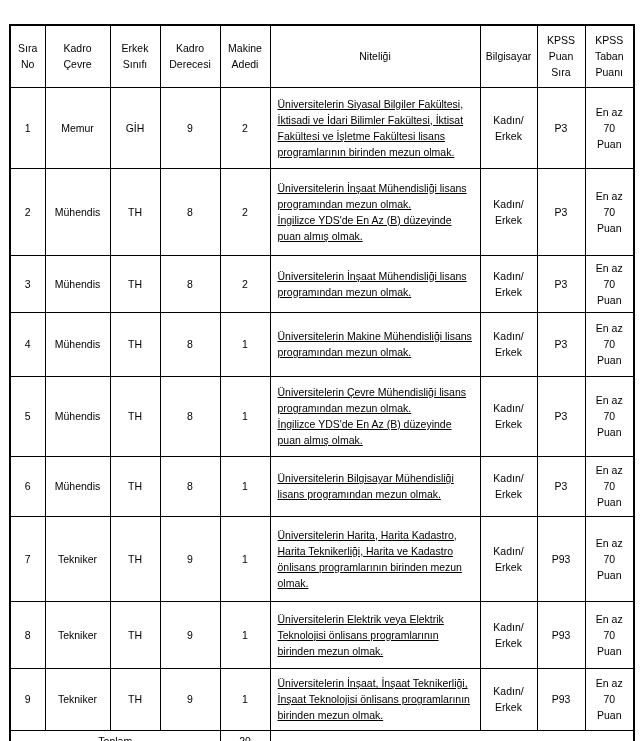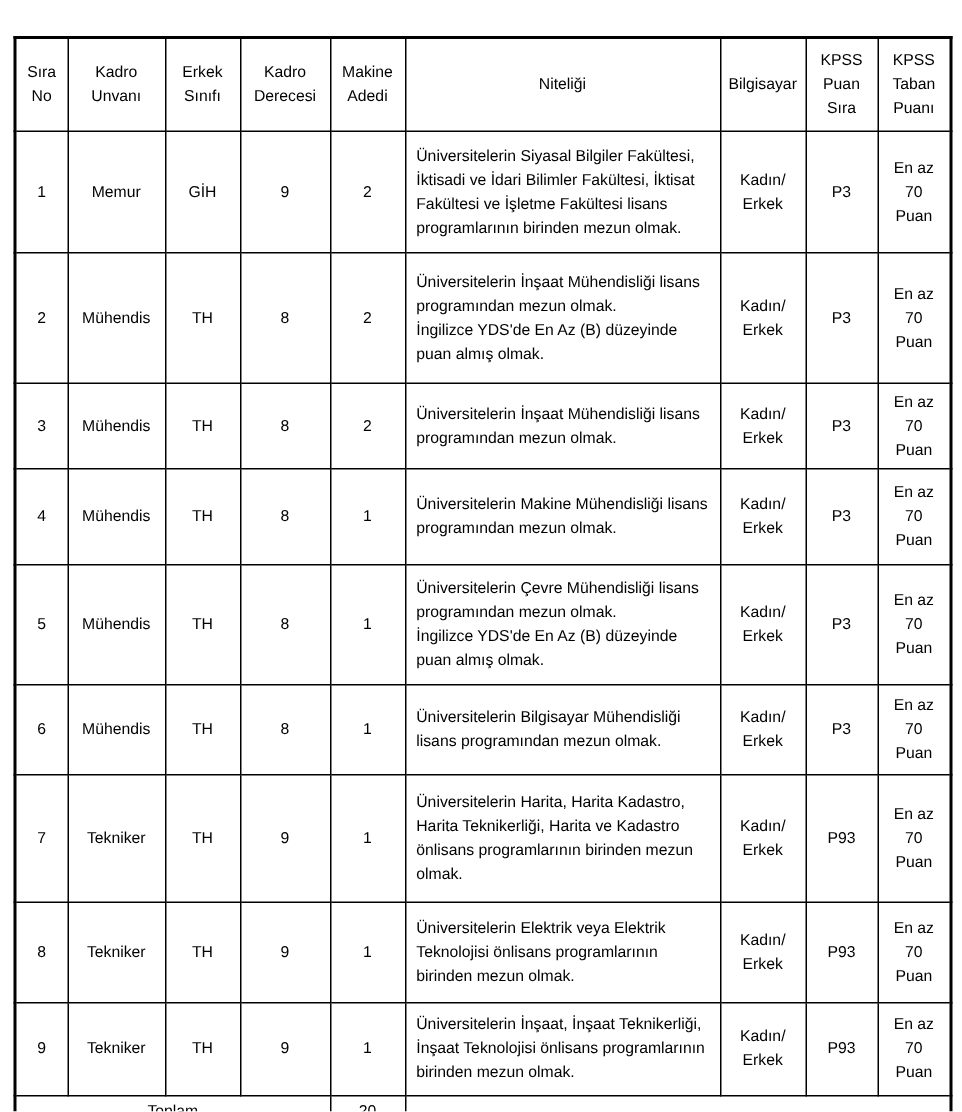--- a/index.html
+++ b/index.html
@@ -33,20 +33,21 @@
     text-align: center;
     vertical-align: middle;
     padding: 2px 3px;
     line-height: 16px;
     overflow: hidden;
     word-wrap: break-word;
   }
   td.niteligi {
     text-align: left;
     padding: 3px 7px;
+    text-decoration: underline;
   }
   td.kpss-taban, th.kpss-taban {
     padding: 4px 5px;
   }
   thead tr { height: 62px; }
   tbody tr:nth-child(1) { height: 81px; }
   tbody tr:nth-child(2) { height: 87px; }
   tbody tr:nth-child(3) { height: 56px; }
   tbody tr:nth-child(4) { height: 64px; }
   tbody tr:nth-child(5) { height: 80px; }
@@ -77,21 +78,21 @@
       <col class="c-derece">
         <col class="c-adet">
         <col class="c-nitelik">
       <col class="c-cins">
         <col class="c-ptur">
         <col class="c-taban">
     </colgroup>
     <thead>
       <tr>
         <th>Sıra No</th>
-        <th>Kadro Unvanı</th>
+        <th>Kadro Çevre</th>
         <th>Erkek Sınıfı</th>
         <th>Kadro Derecesi</th>
         <th>Makine Adedi</th>
         <th>Niteliği</th>
         <th>Bilgisayar</th>
         <th>KPSS Puan Sıra</th>
         <th class="kpss-taban">KPSS Taban Puanı</th>
       </tr>
     </thead>
     <tbody>

